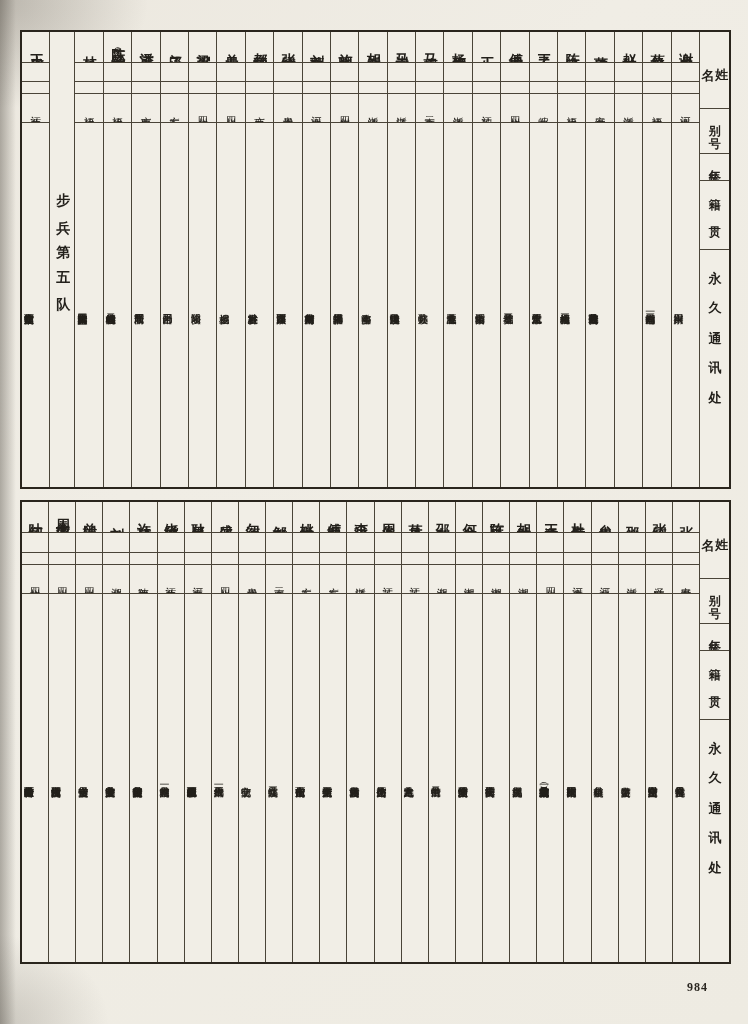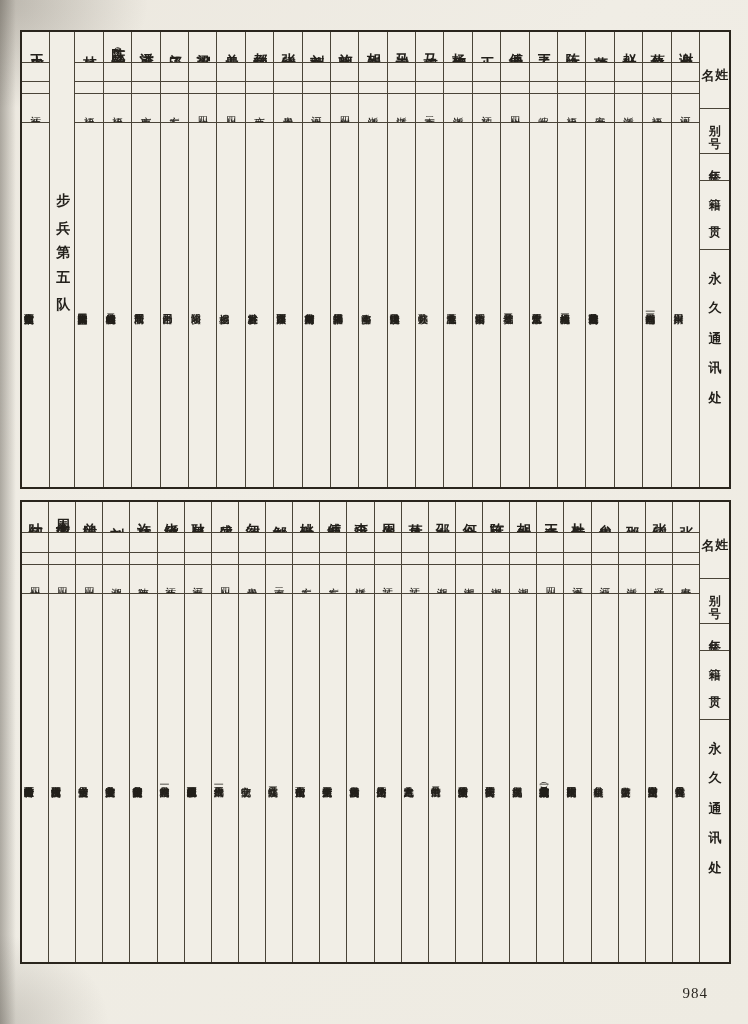--- a/index.html
+++ b/index.html
@@ -50,21 +50,21 @@
 
   .hcell{font-weight:bold;}
   .h-name{font-size:13px;letter-spacing:34px;padding-top:9px;}
   .h-alias{font-size:12px;letter-spacing:14px;padding-top:6px;}
   .h-age{font-size:12px;letter-spacing:4px;padding-top:2px;}
   .h-origin{font-size:12px;letter-spacing:28px;padding-top:8px;}
   .h-addr{font-size:13px;letter-spacing:30px;padding-top:10px;}
 
   .d-label{font-size:14px;font-weight:600;letter-spacing:26px;}
 
-  .pagenum{position:absolute;right:40px;bottom:22px;font-size:15px;letter-spacing:1px;color:#2a2620;}
+  .pagenum{position:absolute;right:40px;bottom:29px;font-size:12px;letter-spacing:1px;color:#2a2620;font-weight:bold;}
 </style>
 </head>
 <body>
 
 <div class="page">
   <div class="edge-left"></div>
   <div class="corner-tl"></div>
   <div class="corner-bl"></div>
 
   <div class="section top">

